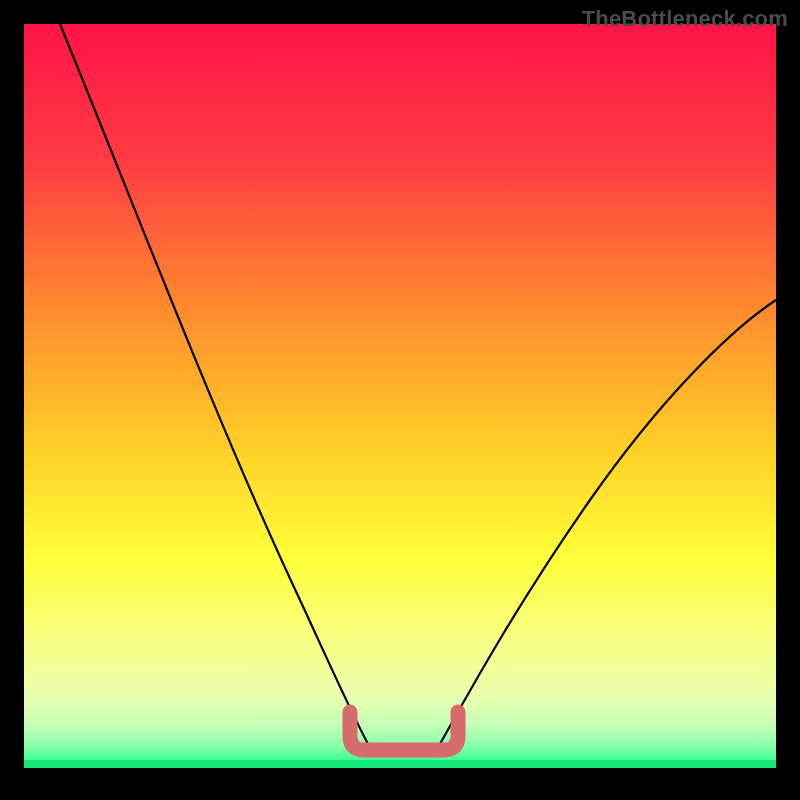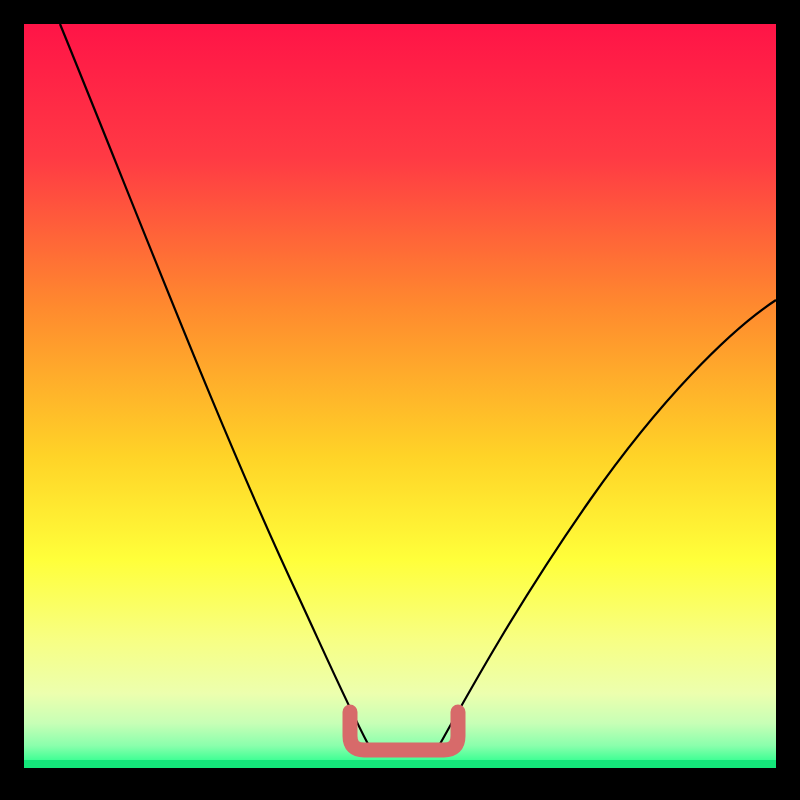--- a/index.html
+++ b/index.html
@@ -65,13 +65,14 @@
              C 660 400, 730 330, 776 300" fill="none" stroke="#000" stroke-width="2.2"></path>
 
     <path d="M 350 712
              L 350 736
              Q 350 750 364 750
              L 444 750
              Q 458 750 458 736
              L 458 712" fill="none" stroke="#d76a6a" stroke-width="15" stroke-linecap="round" stroke-linejoin="round"></path>
   </svg>
 
+  <div class="watermark">TheBottleneck.com</div>
 </div>
 
 </body></html>

